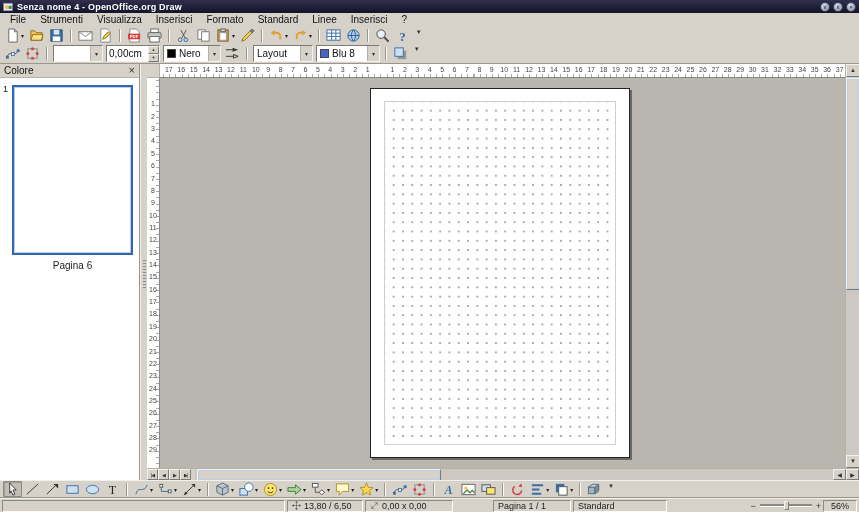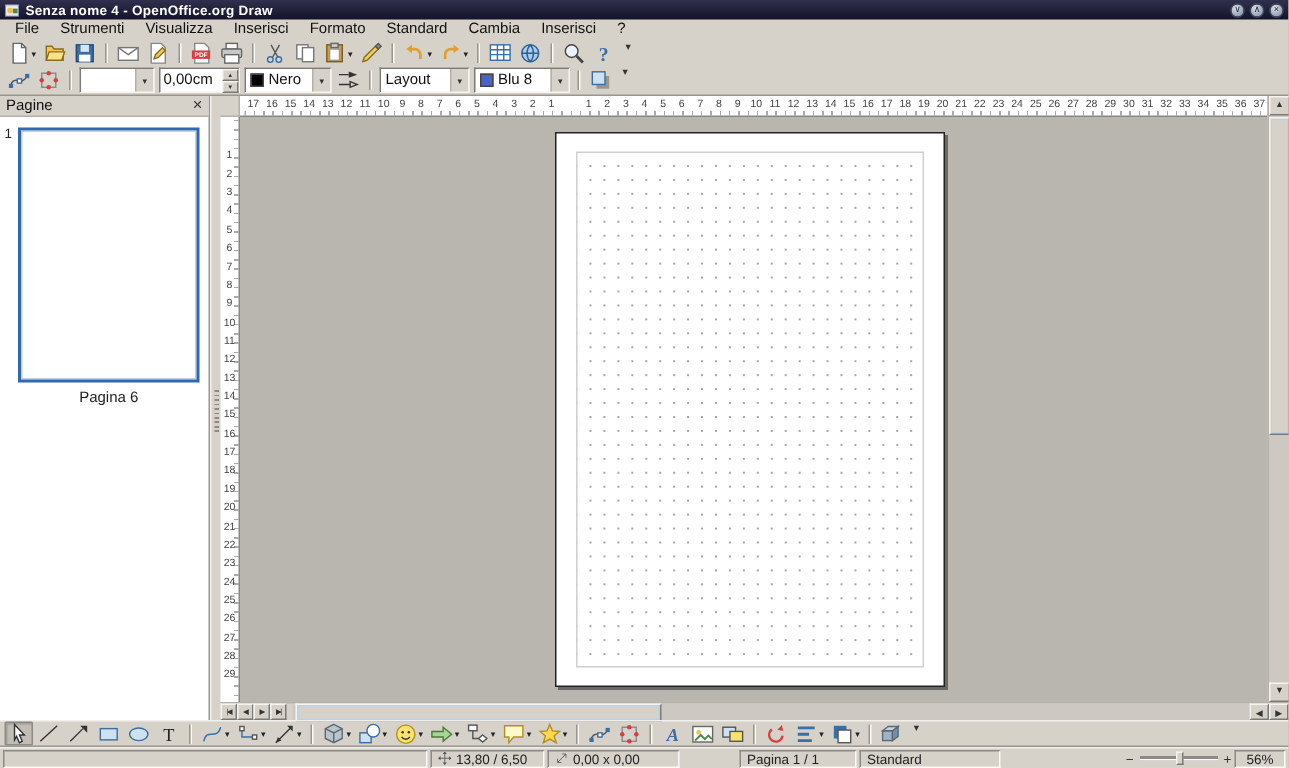--- a/index.html
+++ b/index.html
@@ -120,21 +120,21 @@
       </span>
   </div>
 
   <div id="menubar">
       <span class="menu-item">File</span>
       <span class="menu-item">Strumenti</span>
       <span class="menu-item">Visualizza</span>
       <span class="menu-item">Inserisci</span>
       <span class="menu-item">Formato</span>
       <span class="menu-item">Standard</span>
-      <span class="menu-item">Cambia</span>
+      <span class="menu-item">Linee</span>
       <span class="menu-item">Inserisci</span>
       <span class="menu-item">?</span>
     </div>
 
   <div id="toolbar-standard" class="toolbar">
       <div class="tb-btn">
         <span class="tb-ic">
           <svg viewBox="0 0 16 16">
             <path d="M4 1h6l3 3v11H4z" fill="#fff" stroke="#666"></path>
             <path d="M10 1v3h3" fill="none" stroke="#666"></path>
@@ -359,21 +359,21 @@
             <rect x="5" y="5" width="9" height="9" fill="#9a968e"></rect>
             <rect x="2" y="2" width="9" height="9" fill="#cfe0f0" stroke="#3a6ea5"></rect>
           </svg>
         </span>
       </div>
       <div class="tb-ovf">▾</div>
     </div>
 
   <div id="pages-panel">
     <div class="panel-header">
-      <span>Pagine</span>
+      <span>Colore</span>
       <span class="panel-close">×</span>
     </div>
     <div class="page-num">1</div>
     <div class="thumb"></div>
     <div class="thumb-label">Pagina 6</div>
   </div>
 
   <div id="splitter">
       <div class="grip"></div>
     </div>

